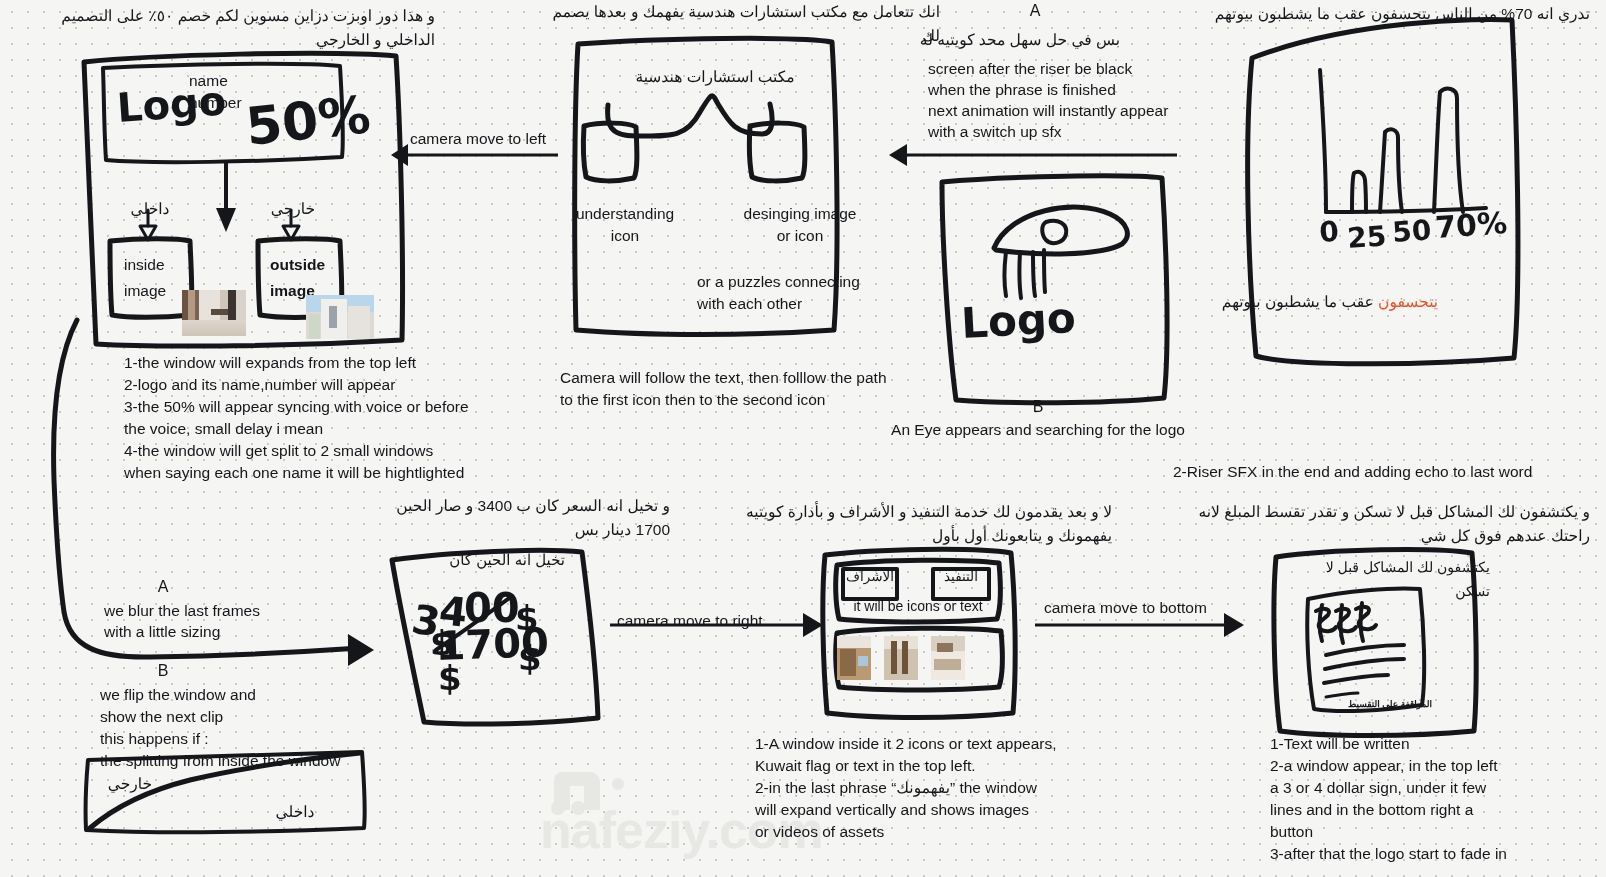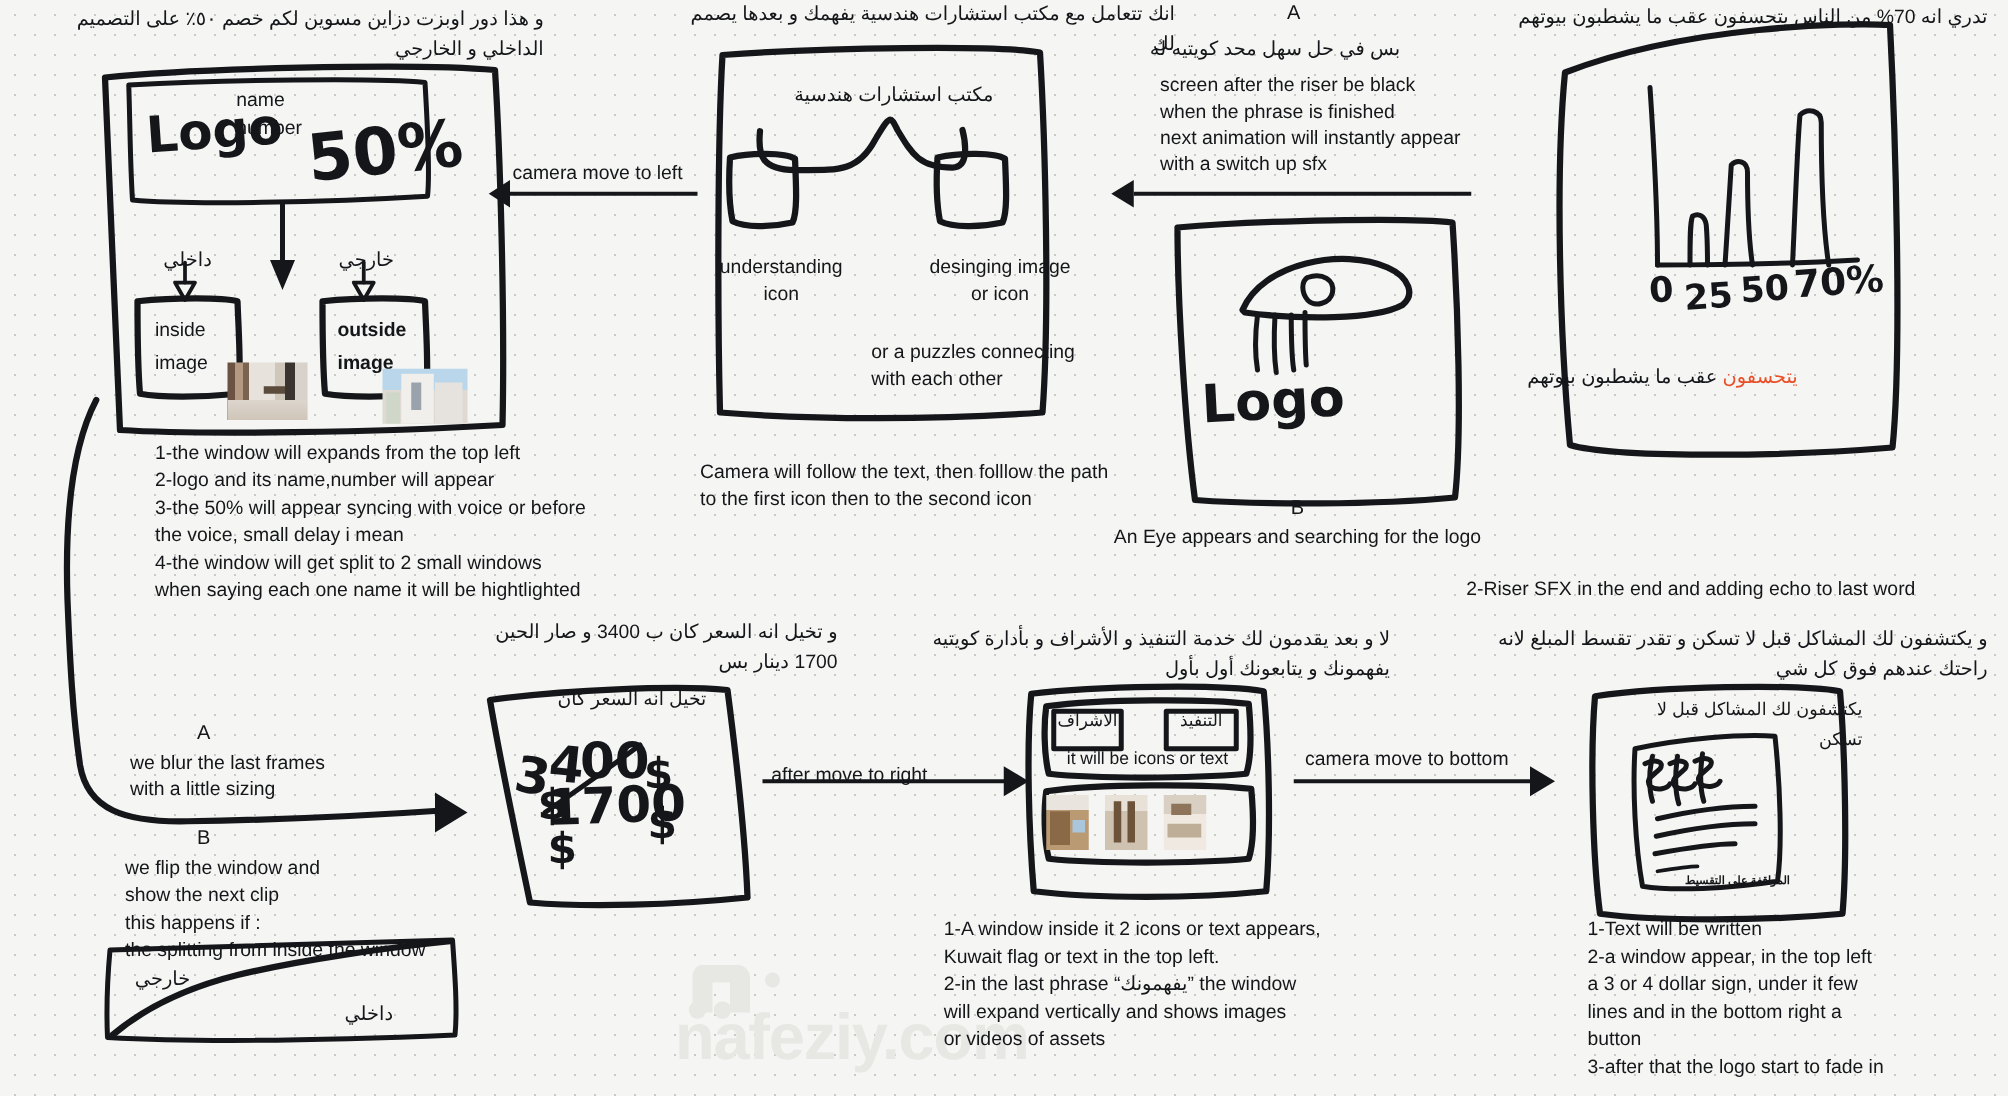--- a/index.html
+++ b/index.html
@@ -259,28 +259,28 @@
     <text class="hand" x="78" y="134" font-size="40" transform="rotate(6 78 134)">4</text>
     <text class="hand" x="104" y="132" font-size="40" transform="rotate(0 104 132)">00</text>
     <text class="hand" x="78" y="170" font-size="40" transform="rotate(-2 78 170)">1700</text>
 
     <text class="hand" x="155" y="140" font-size="34">$</text>
     <text class="hand" x="158" y="180" font-size="34">$</text>
     <text class="hand" x="70" y="165" font-size="34">$</text>
     <text class="hand" x="78" y="200" font-size="34">$</text>
   </svg>
 
-  <div class="abs ar" style="left:405px; top:548px; width:160px; text-align:right; font-size:15px;">تخيل انه السعر كان</div>
+  <div class="abs ar" style="left:405px; top:548px; width:160px; text-align:right; font-size:15px;">تخيل انه الحين كان</div>
 
 
   <svg class="abs" style="left:605px; top:610px; width:220px; height:30px;">
     <path class="arrowline" d="M5,15 L200,15"></path>
     <path class="arrowhead" d="M198,3 L198,27 L218,15 Z"></path>
   </svg>
-  <div class="abs txt" style="left:617px; top:610px;">after move to right</div>
+  <div class="abs txt" style="left:617px; top:610px;">camera move to right</div>
 
   <div class="abs ar" style="left:700px; top:500px; width:412px;">لا و بعد يقدمون لك خدمة التنفيذ و الأشراف و بأدارة كويتيه يفهمونك و يتابعونك أول بأول</div>
 
   <svg class="abs" style="left:815px; top:545px; width:210px; height:175px;">
 
     <path class="stroke thick" d="M10,10 C60,4 160,2 196,8 C200,50 202,120 198,168 C140,174 62,174 12,168 C8,120 6,52 10,10 Z"></path>
 
     <path class="stroke thick" d="M22,20 C66,14 150,14 184,18 C186,40 186,62 182,74 C136,78 62,78 24,74 C20,58 20,34 22,20 Z"></path>
 
     <path class="stroke med" d="M28,24 L82,24 L82,54 L28,54 Z"></path>

